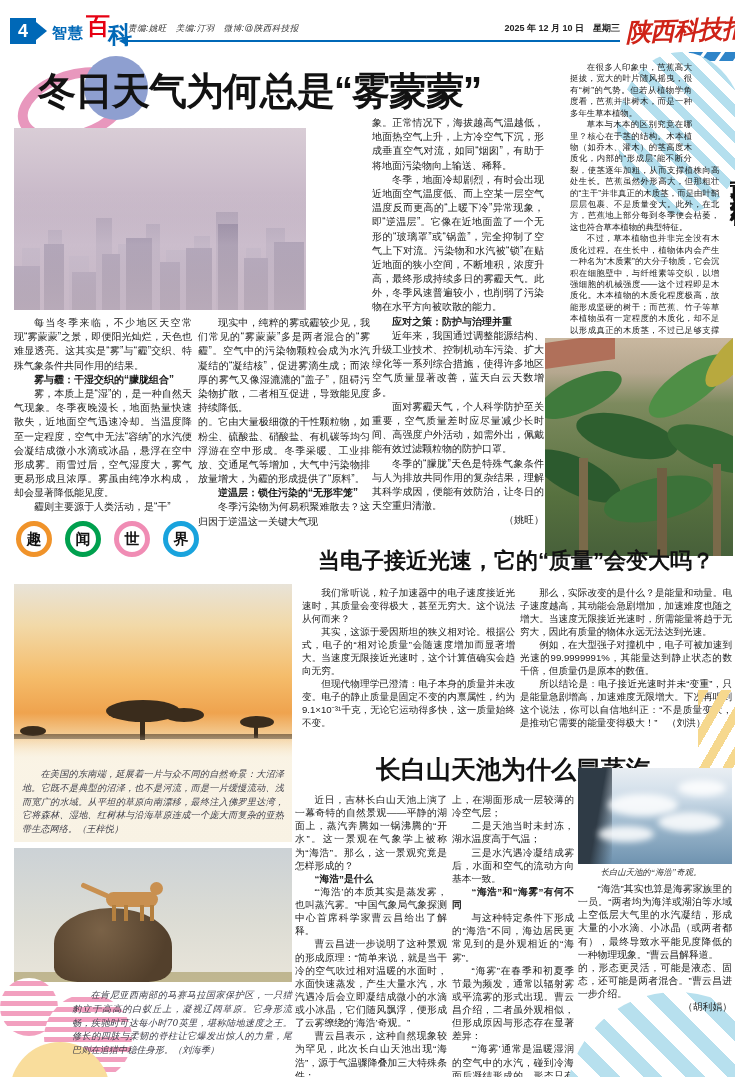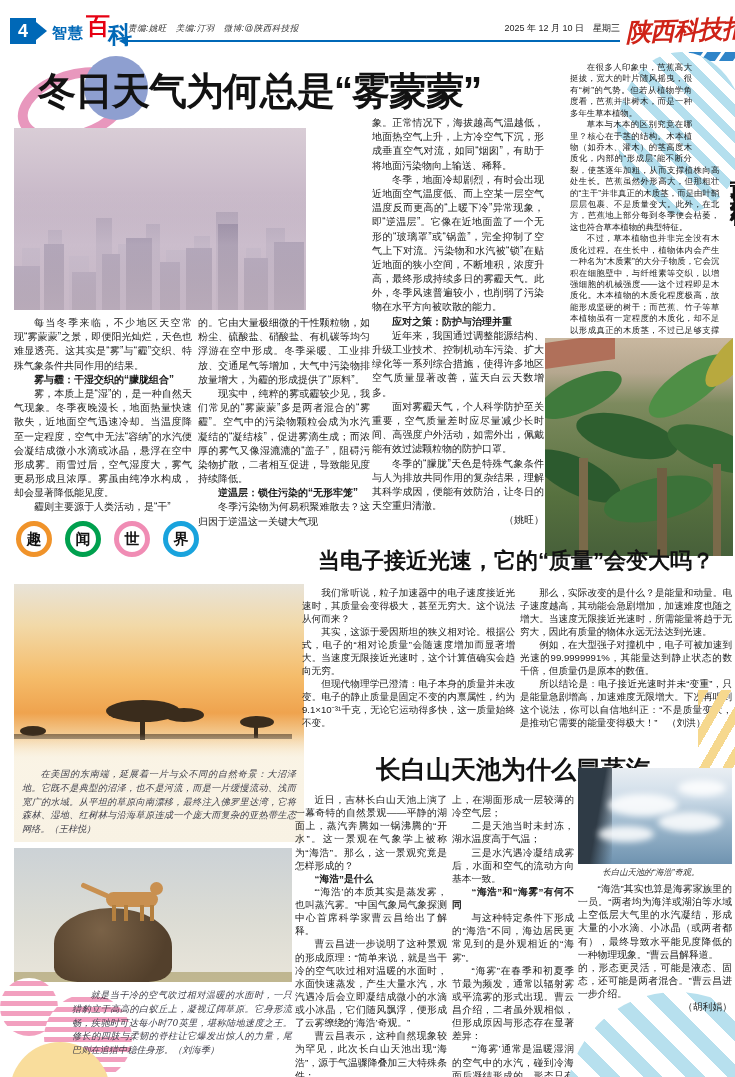--- a/index.html
+++ b/index.html
@@ -10,21 +10,21 @@
   .pagenum{left:10px;top:18px;width:26px;height:26px;background:#0068b7;color:#fff;
            font-size:18px;font-weight:bold;display:flex;align-items:center;justify-content:center;}
   .pagenum-wing{left:36px;top:22px;width:0;height:0;border-top:9px solid transparent;border-bottom:9px solid transparent;border-left:11px solid #0068b7;}
   .sec-small{left:52px;top:24px;font-size:15px;font-weight:bold;color:#0068b7;letter-spacing:1px;}
   .sec-big{left:86px;top:10px;font-size:24px;font-weight:900;}
   .sec-big .b1{color:#e60012;}
   .sec-big .b2{color:#0068b7;position:relative;top:9px;left:-2px;}
   .editors{left:128px;top:23px;font-size:8.5px;color:#333;letter-spacing:.5px;font-style:italic;}
   .head-rule{left:128px;top:40px;width:492px;height:2px;background:#0068b7;}
   .head-rule::before{content:"";position:absolute;left:-9px;top:-4px;border-top:5px solid transparent;border-bottom:5px solid transparent;border-right:9px solid #0068b7;}
-  .head-date{top:22px;left:470px;width:150px;text-align:right;font-size:9px;color:#222;}
+  .head-date{top:22px;left:470px;width:150px;text-align:right;font-size:9px;color:#222;font-weight:bold;}
   .masthead{left:626px;top:14px;width:108px;font-size:25px;font-weight:bold;font-style:italic;
             color:#cf2217;font-family:"DejaVu Serif",serif;transform:rotate(-2deg);letter-spacing:-1px;white-space:nowrap;}
   .mast-stripes{left:686px;top:52px;display:flex;gap:4px;}
   .mast-stripes i{display:block;width:14px;height:9px;background:#2e84c8;transform:skewX(-35deg);}
   
   .stripe-circle{border-radius:50%;background:repeating-linear-gradient(45deg,#b4dfee 0 9px,#ffffff 9px 19px);}
   .pink-circle{border-radius:50%;background:repeating-linear-gradient(0deg,#f2a0bf 0 5px,#ffffff 5px 10px);}
   .yellow-circle{border-radius:50%;background:#f9dd9c;}
   .deco-pink-ring{left:16px;top:70px;width:96px;height:50px;border:10px solid #e897bd;border-radius:50%;transform:rotate(-18deg);}
   .deco-blue-circle{left:84px;top:56px;width:64px;height:64px;border-radius:50%;background:#8e9fd0;}
@@ -47,30 +47,30 @@
   .cap{font-family:"DejaVu Serif",serif;font-style:italic;font-size:9.2px;line-height:1.5;color:#3f3f4a;text-align:justify;text-indent:2em;margin:0;}
   
   .photo{overflow:hidden;}
   .photo-city{background:linear-gradient(180deg,#d9cdd6 0%,#cabbca 35%,#b4a4b6 65%,#a08fa2 100%);}
   .bld{position:absolute;bottom:0;}
   .bld.far{background:linear-gradient(180deg,#a99cb0,#938499);}
   .bld.near{background:linear-gradient(180deg,#837791,#5f5268);}
   .fog{position:absolute;left:0;right:0;bottom:0;height:65%;background:linear-gradient(180deg,rgba(230,220,230,0) 0%,rgba(226,214,226,.5) 45%,rgba(214,200,212,.75) 100%);}
   .photo-banana{background:linear-gradient(180deg,#c9b8a0 0%,#b5a78f 16%,#7d8a5e 30%,#57713f 72%,#47603a 100%);}
   .leaf{position:absolute;border-radius:50%;}
-  .photo-sav{background:linear-gradient(180deg,#e8e3d8 0%,#f2d9a8 16%,#f5bc6a 36%,#efa34e 50%,#f3c98f 58%,#f8f0dc 70%,#faf4e6 100%);padding-left:12px;}
+  .photo-sav{background:linear-gradient(180deg,#e8e3d8 0%,#f2d9a8 16%,#f5bc6a 36%,#efa34e 50%,#f3c98f 58%,#f8f0dc 70%,#faf4e6 100%);}
   .sav-haze{position:absolute;left:0;right:0;bottom:0;height:42%;background:linear-gradient(180deg,rgba(250,244,230,0) 0%,rgba(250,244,230,.92) 22%,#f8f2e4 100%);}
   .tree{position:absolute;background:#3a2c1c;}
   .photo-cheetah{background:linear-gradient(180deg,#ccd2d6 0%,#dcdcd4 55%,#e9e5da 100%);}
   .mound{position:absolute;left:40px;bottom:0;width:118px;height:74px;border-radius:48% 52% 20% 20%;
          background:radial-gradient(circle at 40% 30%,#7a6247,#53402c 75%);}
   .photo-lake{background:linear-gradient(180deg,#e9eef3 0%,#cfdde9 30%,#9db8cd 58%,#6f93b0 100%);}
   .steam{position:absolute;background:rgba(255,255,255,.85);border-radius:50%;filter:blur(3px);}
   .rock{position:absolute;left:0;top:0;width:34px;height:100%;background:linear-gradient(100deg,#2f3b46 55%,rgba(47,59,70,0) 100%);}
-  .pcap{font-family:Liberation Sans, sans-serif;font-style:italic;font-size:8.3px;color:#333;text-align:center;}
+  .pcap{font-family:Liberation Serif, serif;font-style:italic;font-size:8.3px;color:#333;text-align:center;}
   
   .big-title{font-weight:900;text-align:center;color:#121212;letter-spacing:0px;}
 </style>
 </head>
 <body>
 
 <div class="page">
 
   <div class="abs pagenum">4</div>
   <div class="abs pagenum-wing"></div>
@@ -118,22 +118,22 @@
     <div class="fog"></div>
   </div>
 
   <div class="abs col" style="left:14px;top:316px;width:178px;height:232px;">
       <p class="para t-p">每当冬季来临，不少地区天空常现“雾蒙蒙”之景，即便阳光灿烂，天色也难显透亮。这其实是“雾”与“霾”交织、特殊气象条件共同作用的结果。</p>
       <p class="para t-h">雾与霾：干湿交织的“朦胧组合”</p>
       <p class="para t-p">雾，本质上是“湿”的，是一种自然天气现象。冬季夜晚漫长，地面热量快速散失，近地面空气迅速冷却。当温度降至一定程度，空气中无法“容纳”的水汽便会凝结成微小水滴或冰晶，悬浮在空中形成雾。雨雪过后，空气湿度大，雾气更易形成且浓厚。雾虽由纯净水构成，却会显著降低能见度。</p>
       <p class="para t-p">霾则主要源于人类活动，是“干”</p>
     </div>
   <div class="abs col" style="left:198px;top:316px;width:172px;height:232px;">
+      <p class="para t-p">现实中，纯粹的雾或霾较少见，我们常见的“雾蒙蒙”多是两者混合的“雾霾”。空气中的污染物颗粒会成为水汽凝结的“凝结核”，促进雾滴生成；而浓厚的雾气又像湿漉漉的“盖子”，阻碍污染物扩散，二者相互促进，导致能见度持续降低。</p>
       <p class="para t-c">的。它由大量极细微的干性颗粒物，如粉尘、硫酸盐、硝酸盐、有机碳等均匀浮游在空中形成。冬季采暖、工业排放、交通尾气等增加，大气中污染物排放量增大，为霾的形成提供了“原料”。</p>
-      <p class="para t-p">现实中，纯粹的雾或霾较少见，我们常见的“雾蒙蒙”多是两者混合的“雾霾”。空气中的污染物颗粒会成为水汽凝结的“凝结核”，促进雾滴生成；而浓厚的雾气又像湿漉漉的“盖子”，阻碍污染物扩散，二者相互促进，导致能见度持续降低。</p>
       <p class="para t-h">逆温层：锁住污染的“无形牢笼”</p>
       <p class="para t-p">冬季污染物为何易积聚难散去？这归因于逆温这一关键大气现</p>
     </div>
   <div class="abs col" style="left:372px;top:116px;width:172px;height:434px;">
       <p class="para t-c">象。正常情况下，海拔越高气温越低，地面热空气上升，上方冷空气下沉，形成垂直空气对流，如同“烟囱”，有助于将地面污染物向上输送、稀释。</p>
       <p class="para t-p">冬季，地面冷却剧烈，有时会出现近地面空气温度低、而上空某一层空气温度反而更高的“上暖下冷”异常现象，即“逆温层”。它像在近地面盖了一个无形的“玻璃罩”或“锅盖”，完全抑制了空气上下对流。污染物和水汽被“锁”在贴近地面的狭小空间，不断堆积，浓度升高，最终形成持续多日的雾霾天气。此外，冬季风速普遍较小，也削弱了污染物在水平方向被吹散的能力。</p>
       <p class="para t-h">应对之策：防护与治理并重</p>
       <p class="para t-p">近年来，我国通过调整能源结构、升级工业技术、控制机动车污染、扩大绿化等一系列综合措施，使得许多地区空气质量显著改善，蓝天白云天数增多。</p>
       <p class="para t-p">面对雾霾天气，个人科学防护至关重要，空气质量差时应尽量减少长时间、高强度户外活动，如需外出，佩戴能有效过滤颗粒物的防护口罩。</p>
       <p class="para t-p">冬季的“朦胧”天色是特殊气象条件与人为排放共同作用的复杂结果，理解其科学成因，便能有效防治，让冬日的天空重归清澈。</p>
@@ -193,21 +193,21 @@
     <div style="position:absolute;left:126px;top:57px;width:4px;height:16px;background:#b5803f;"></div>
     <div style="position:absolute;left:136px;top:57px;width:4px;height:16px;background:#b5803f;"></div>
     <div style="position:absolute;left:66px;top:40px;width:30px;height:5px;background:#c99050;border-radius:4px;transform:rotate(24deg);"></div>
   </div>
 
   <div class="abs pink-circle" style="left:0px;top:978px;width:58px;height:58px;"></div>
   <div class="abs pink-circle" style="left:44px;top:994px;width:88px;height:88px;"></div>
   <div class="abs yellow-circle" style="left:10px;top:1042px;width:100px;height:100px;"></div>
 
   <div class="abs" style="left:72px;top:988px;width:220px;height:86px;z-index:2;">
-    <p class="cap">就是当干冷的空气吹过相对温暖的水面时，一只猎豹立于高高的白蚁丘上，凝视辽阔草原。它身形流畅，疾驰时可达每小时70英里，堪称陆地速度之王。修长的四肢与柔韧的脊柱让它爆发出惊人的力量，尾巴则在追猎中稳住身形。（刘海季）</p>
+    <p class="cap">在肯尼亚西南部的马赛马拉国家保护区，一只猎豹立于高高的白蚁丘上，凝视辽阔草原。它身形流畅，疾驰时可达每小时70英里，堪称陆地速度之王。修长的四肢与柔韧的脊柱让它爆发出惊人的力量，尾巴则在追猎中稳住身形。（刘海季）</p>
   </div>
 
   <div class="abs big-title" style="left:300px;top:546px;width:432px;font-size:22px;">当电子接近光速，它的“质量”会变大吗？</div>
   <div class="abs col" style="left:302px;top:586px;width:213px;height:158px;font-size:9.6px;line-height:1.36;">
       <p class="para t-p">我们常听说，粒子加速器中的电子速度接近光速时，其质量会变得极大，甚至无穷大。这个说法从何而来？</p>
       <p class="para t-p">其实，这源于爱因斯坦的狭义相对论。根据公式，电子的“相对论质量”会随速度增加而显著增大。当速度无限接近光速时，这个计算值确实会趋向无穷。</p>
       <p class="para t-p">但现代物理学已澄清：电子本身的质量并未改变。电子的静止质量是固定不变的内禀属性，约为9.1×10⁻³¹千克，无论它运动得多快，这一质量始终不变。</p>
     </div>
   <div class="abs col" style="left:520px;top:586px;width:212px;height:158px;font-size:9.6px;line-height:1.36;">
       <p class="para t-p">那么，实际改变的是什么？是能量和动量。电子速度越高，其动能会急剧增加，加速难度也随之增大。当速度无限接近光速时，所需能量将趋于无穷大，因此有质量的物体永远无法达到光速。</p>

